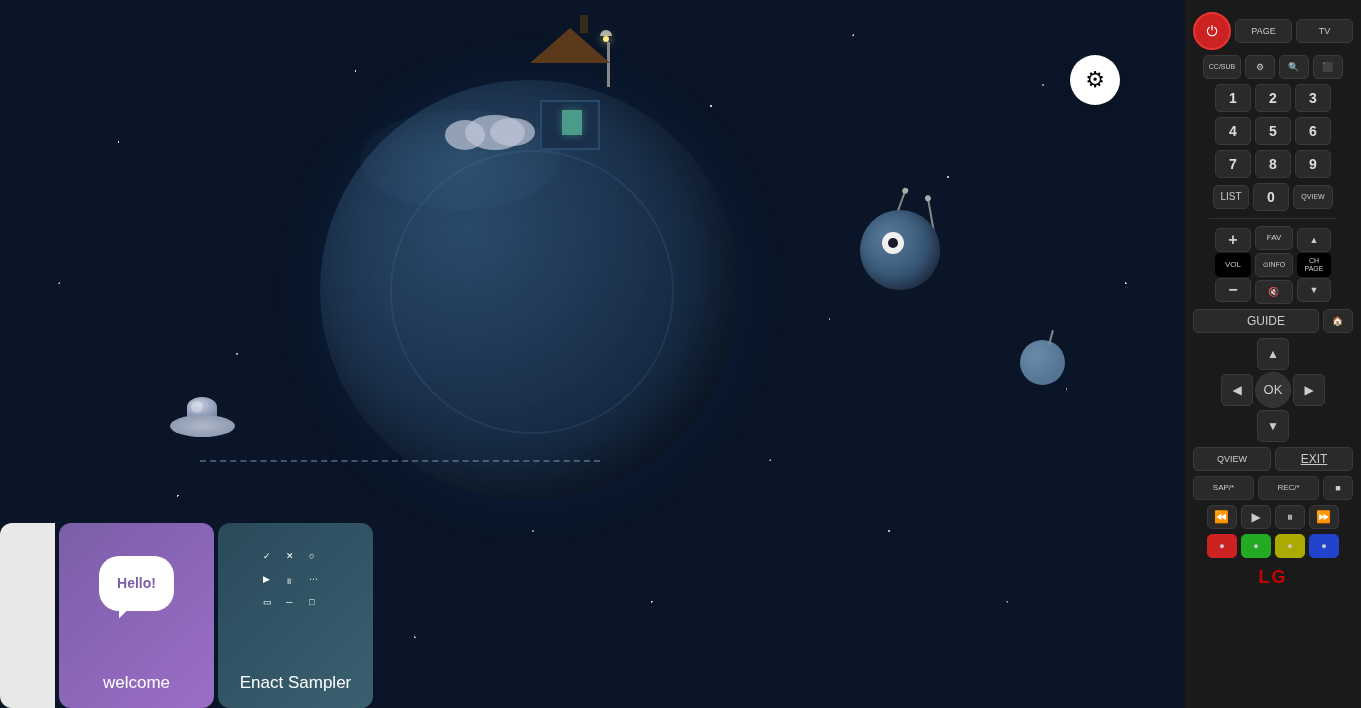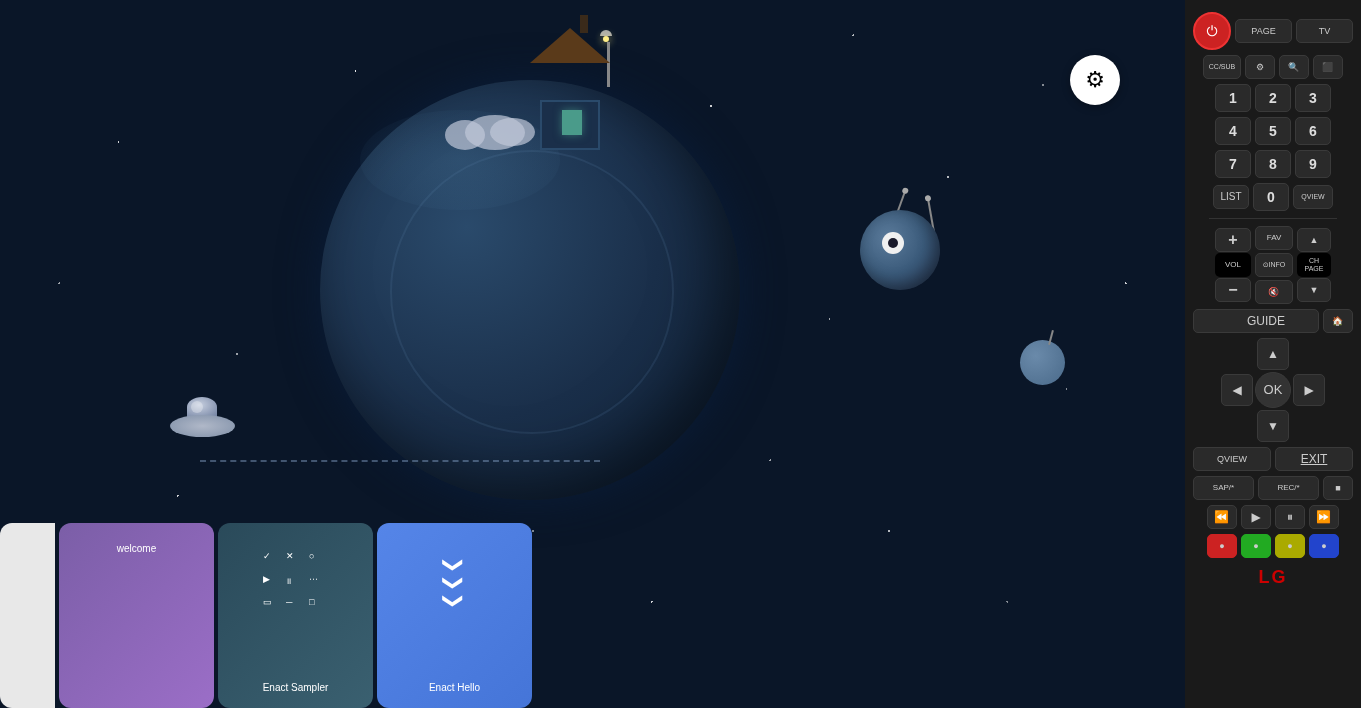--- a/index.html
+++ b/index.html
@@ -439,21 +439,21 @@
     }
 
     .welcome-text-icon {
       color: #7b5ea7;
       font-size: 14px;
       font-weight: bold;
     }
 
     .app-label {
       color: white;
-      font-size: 10px;
+      font-size: 17px;
       font-weight: 500;
       text-align: center;
     }
 
     
     .sampler-grid {
       display: grid;
       grid-template-columns: 1fr 1fr 1fr;
       grid-template-rows: 1fr 1fr 1fr;
       gap: 4px;
@@ -682,50 +682,45 @@
   <div class="ufo-path"></div>
 
   <button class="settings-btn">
     <span>⚙</span>
   </button>
 
   <div class="app-bar">
     <div class="app-card-blank"></div>
 
     <div class="app-card app-card-welcome">
+      <div class="app-icon">
+        <div class="welcome-bubble">
+          <span class="welcome-text-icon">Hello!</span>
+        </div>
+      </div>
       <span class="app-label">welcome</span>
     </div>
 
     <div class="app-card app-card-sampler">
       <div class="app-icon">
         <div class="sampler-grid">
           <span style="color:white;font-size:9px;">✓</span>
           <span style="color:white;font-size:9px;">✕</span>
           <span style="color:white;font-size:9px;">○</span>
           <span style="color:white;font-size:9px;">▶</span>
           <span style="color:white;font-size:9px;">॥</span>
           <span style="color:white;font-size:9px;">⋯</span>
           <span style="color:white;font-size:9px;">▭</span>
           <span style="color:white;font-size:9px;">─</span>
           <span style="color:white;font-size:9px;">□</span>
         </div>
       </div>
       <span class="app-label">Enact Sampler</span>
     </div>
 
-    <div class="app-card app-card-hello">
-      <div class="app-icon">
-        <div class="hello-chevrons">
-          <div class="chevron"></div>
-          <div class="chevron"></div>
-          <div class="chevron"></div>
-        </div>
-      </div>
-      <span class="app-label">Enact Hello</span>
-    </div>
 
   </div>
 </div>
 
 <div id="remote">
 
   <div class="remote-row">
     <button class="remote-btn power">⏻</button>
     <button class="remote-btn wide">PAGE</button>
     <button class="remote-btn wide">TV</button>

